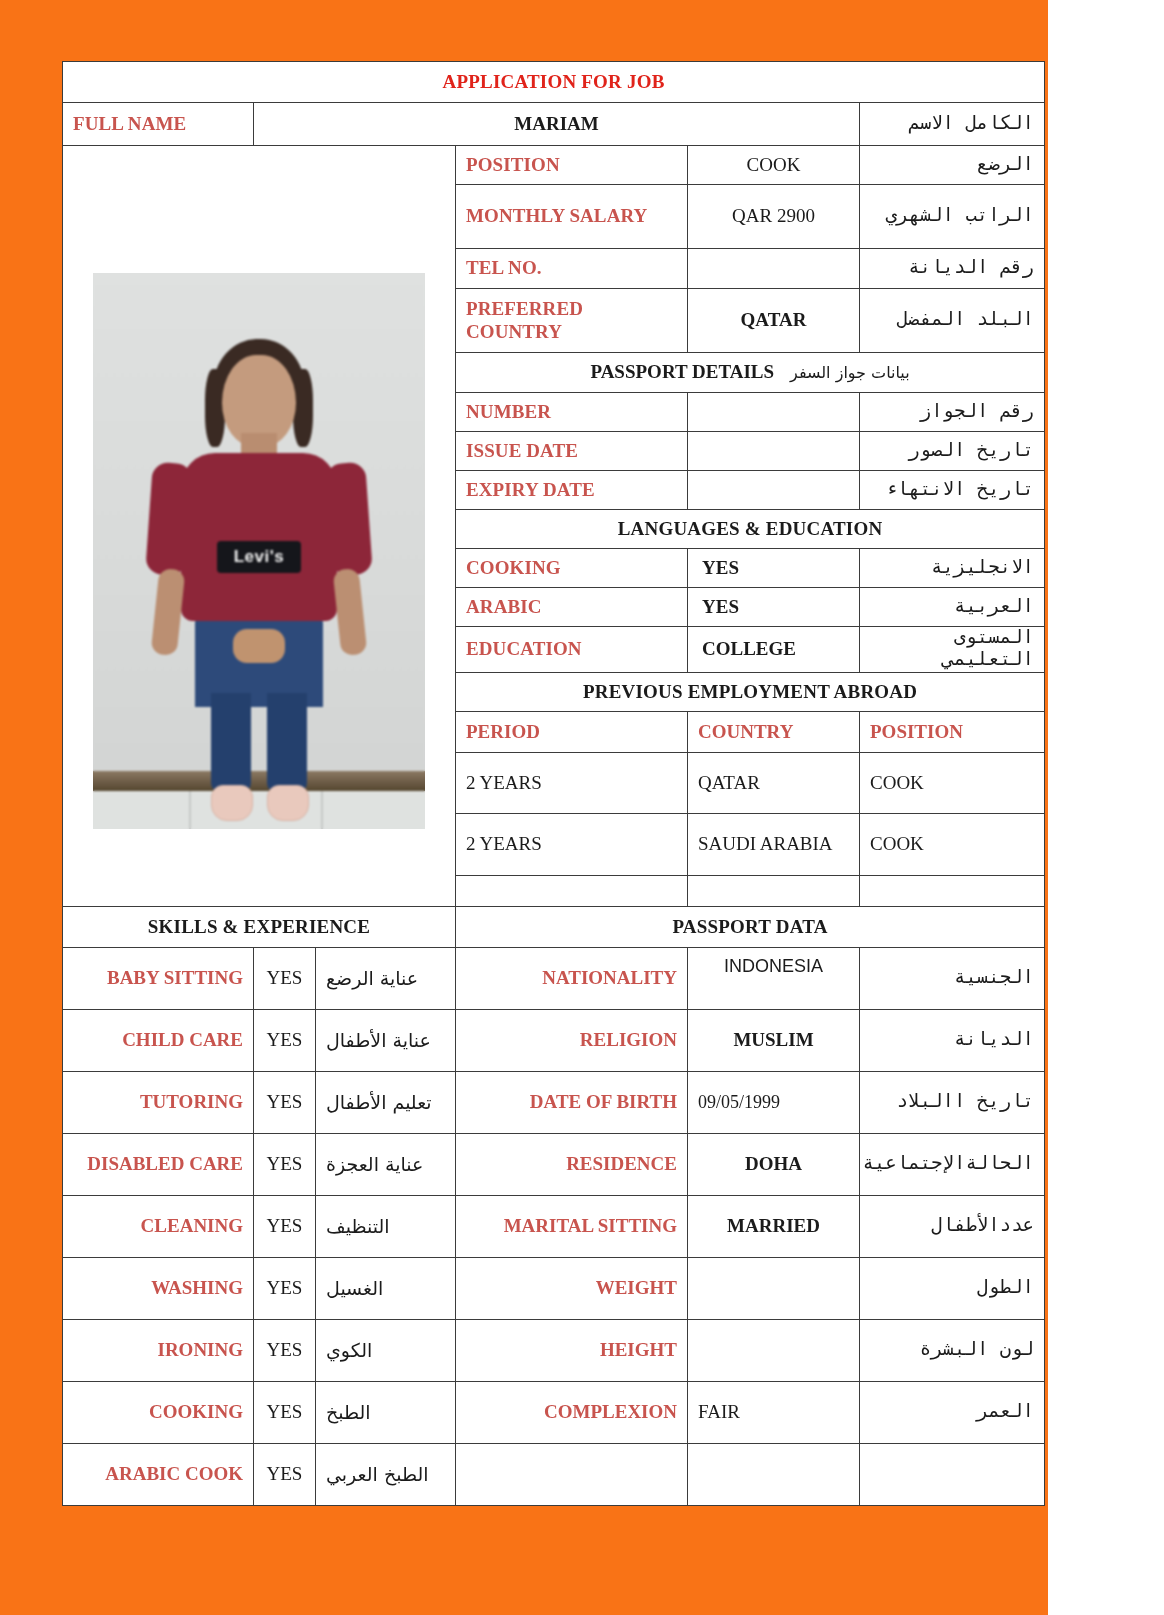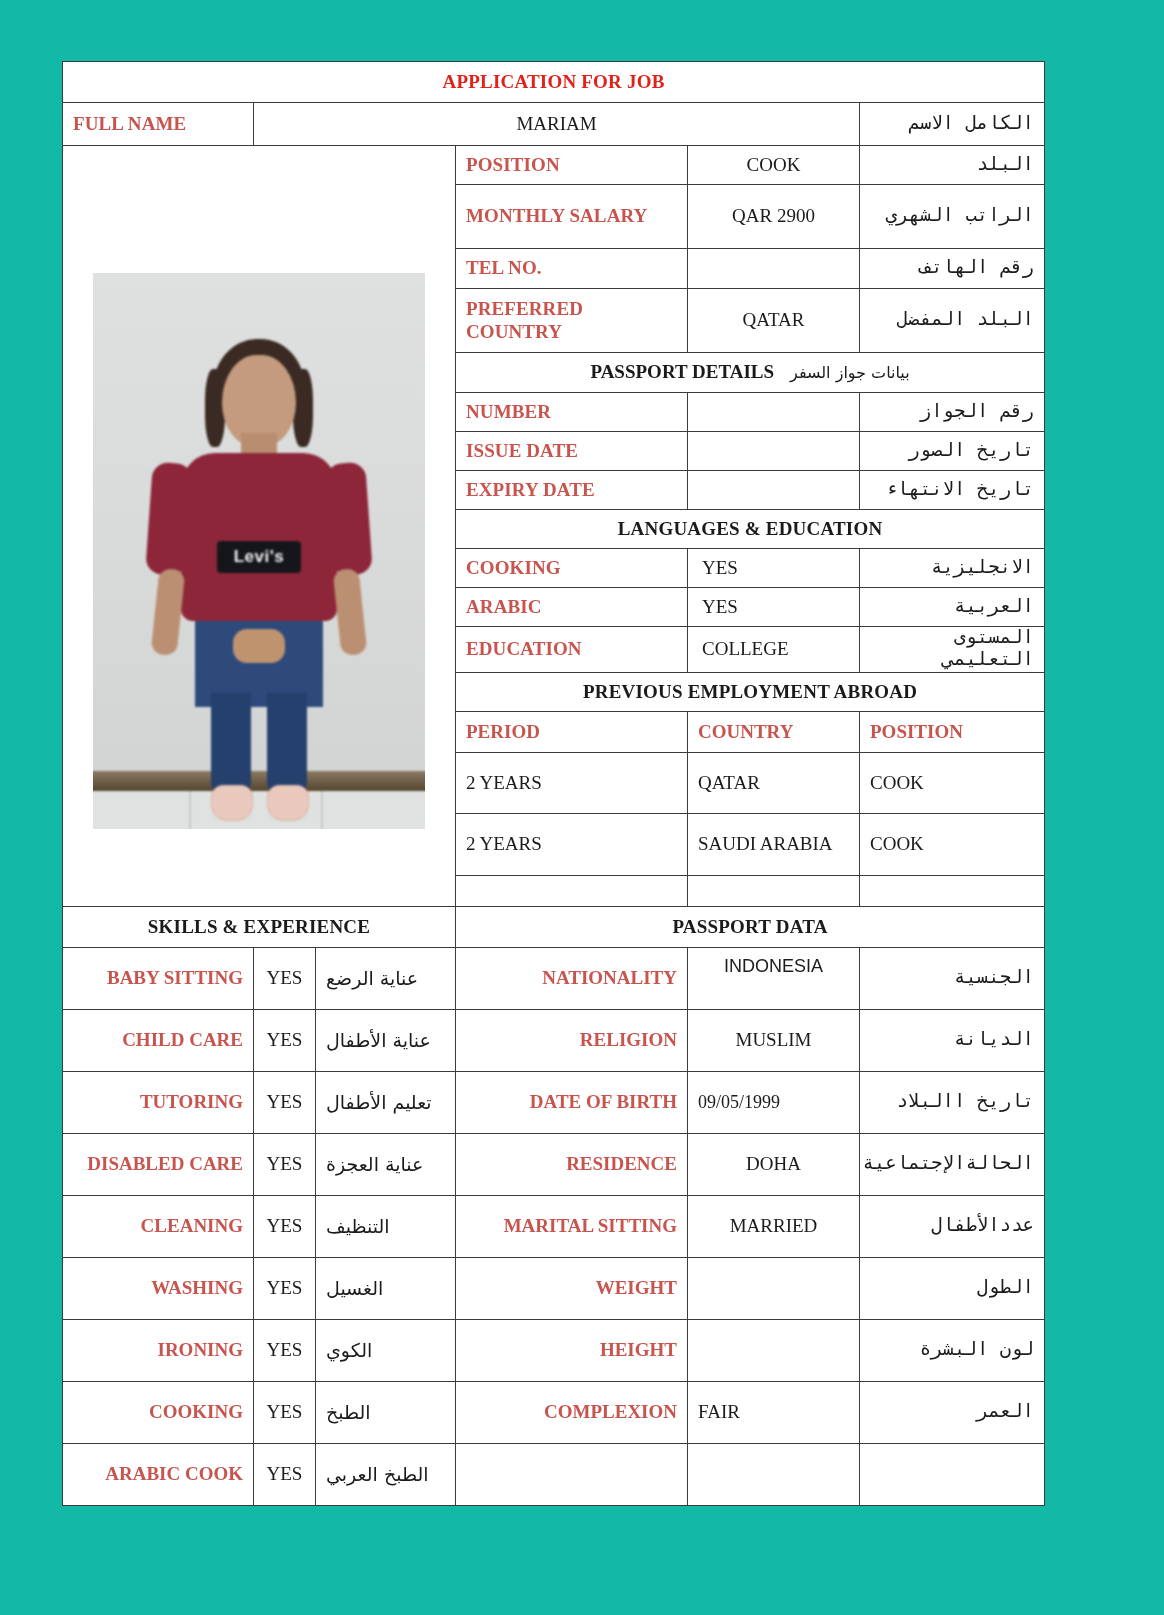--- a/index.html
+++ b/index.html
@@ -10,23 +10,23 @@
   body {
     width: 1164px;
     height: 1615px;
     font-family: "Liberation Serif", "DejaVu Serif", serif;
     color: #1b1b1b;
     overflow: hidden;
   }
 
   .page {
     position: relative;
-    width: 1164px;
+    width: 1048px;
     height: 1615px;
-    background: #14b8a6;
+    background: #f97316;
   }
 
   
   .doc-table {
     position: absolute;
     left: 62px;
     top: 61px;
     width: 982px;
     border-collapse: collapse;
     table-layout: fixed;
@@ -56,21 +56,21 @@
     letter-spacing: .1px;
   }
   .label-sm {
     color: #c8544e;
     font-weight: bold;
     font-size: 18.5px;
     text-align: right;
   }
   .value {
     text-align: center;
-    font-weight: normal;
+    font-weight: bold;
     font-size: 19.5px;
     color: #1b1b1b;
   }
   .value-plain {
     text-align: center;
     font-weight: normal;
     font-size: 19.5px;
     color: #1b1b1b;
   }
   .value-left {
@@ -283,33 +283,33 @@
             <div class="ph-arm-l"></div>
             <div class="ph-arm-r"></div>
             <div class="ph-hands"></div>
             <div class="ph-shoe-l"></div>
             <div class="ph-shoe-r"></div>
             <div class="ph-blur"></div>
           </div>
         </td>
         <td class="label">POSITION</td>
         <td class="value-plain">COOK</td>
-        <td class="ar">البلد</td>
+        <td class="ar">الرضع</td>
       </tr>
 
       <tr style="height:64px">
         <td class="label">MONTHLY SALARY</td>
         <td class="value-plain">QAR 2900</td>
         <td class="ar">الراتب الشهري</td>
       </tr>
 
       <tr style="height:40px">
         <td class="label">TEL NO.</td>
         <td class="value-plain"></td>
-        <td class="ar">رقم الهاتف</td>
+        <td class="ar">رقم الديانة</td>
       </tr>
 
       <tr style="height:64px">
         <td class="label">PREFERRED COUNTRY</td>
         <td class="value">QATAR</td>
         <td class="ar">البلد المفضل</td>
       </tr>
 
       <tr style="height:40px">
         <td colspan="3" class="section-head-split">

